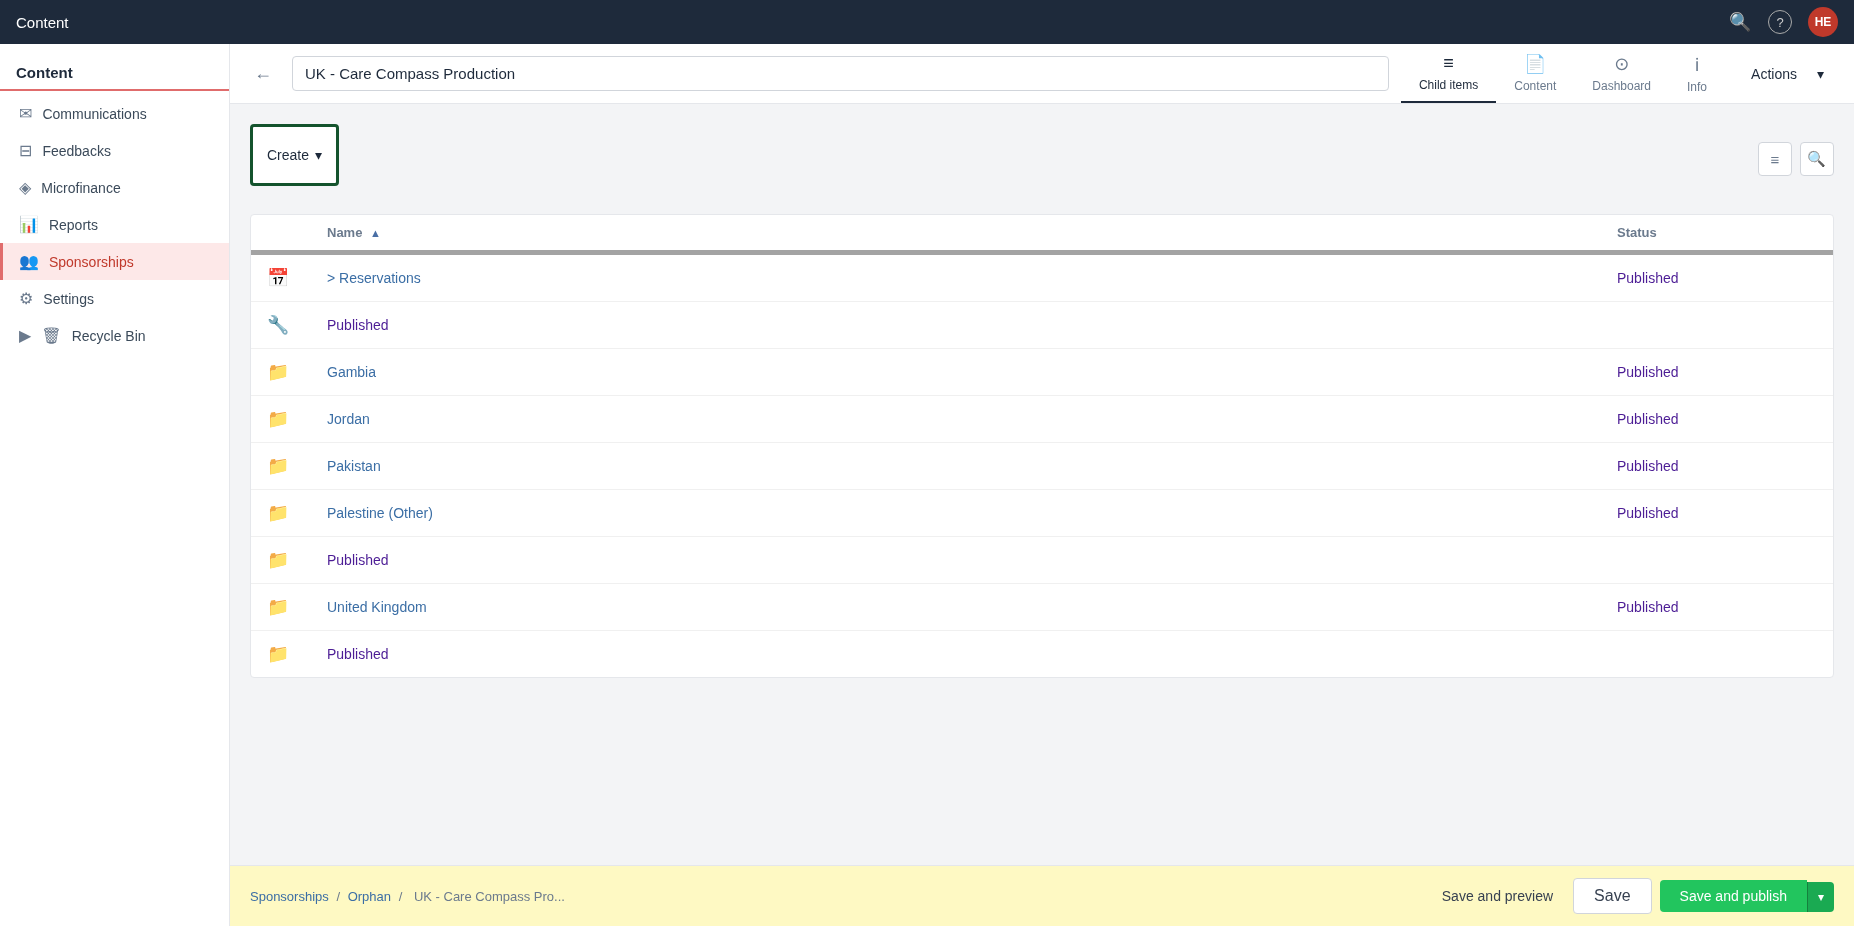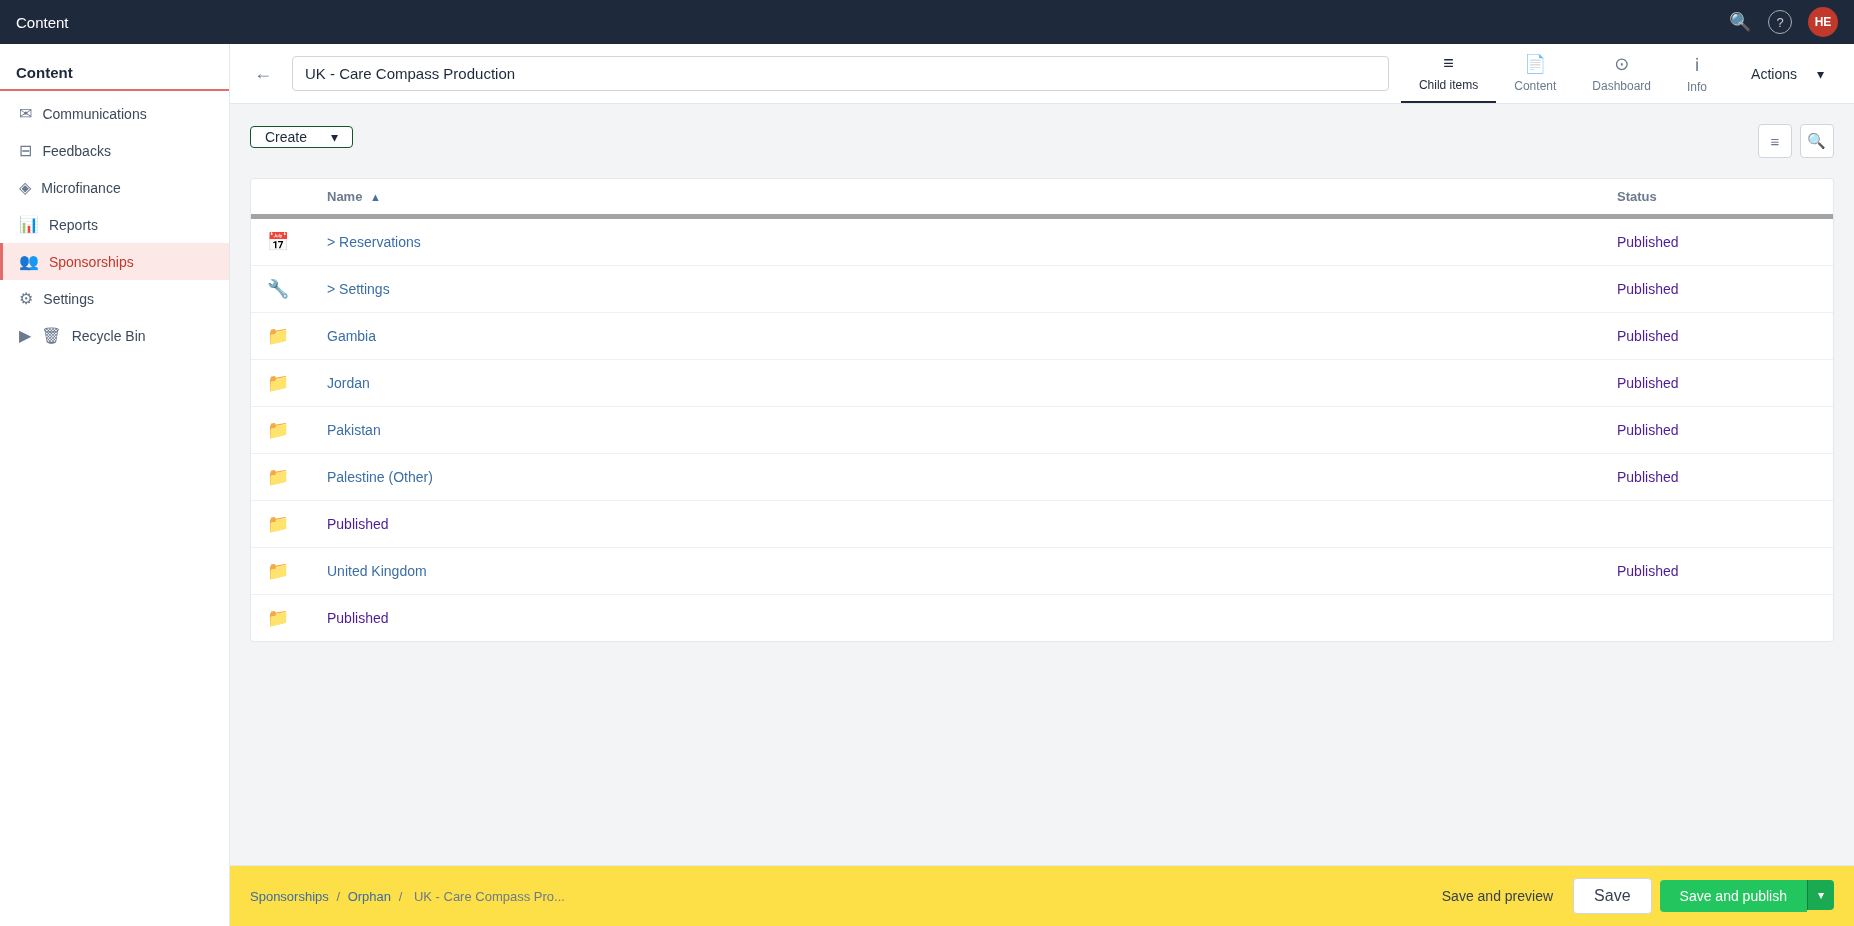--- a/index.html
+++ b/index.html
@@ -165,28 +165,28 @@
     .main-content {
       flex: 1;
       overflow-y: auto;
       padding: 20px;
       background: #f3f4f6;
     }
 
     
     .create-btn {
       background: #fff;
-      border: 1px solid #14532d;
+      border: 3px solid #14532d;
       border-radius: 4px;
-      padding: 2px 14px;
+      padding: 20px 14px;
       font-size: 14px;
       cursor: pointer;
       display: inline-flex;
       align-items: center;
-      gap: 24px;
+      gap: 6px;
       color: #1e2a3b;
       margin-bottom: 16px;
     }
 
     
     .content-table {
       background: #fff;
       border-radius: 4px;
       border: 1px solid #e5e7eb;
       width: 100%;
@@ -235,21 +235,21 @@
       text-decoration: none;
       font-size: 14px;
     }
     .row-status {
       color: #4c1d95;
       font-size: 14px;
     }
 
     
     .footer {
-      background: #fde047;
+      background: #fef9c3;
       border-top: 1px solid #e5e7eb;
       padding: 12px 20px;
       display: flex;
       align-items: center;
       justify-content: space-between;
       flex-shrink: 0;
     }
     .breadcrumb {
       font-size: 13px;
       color: #6b7a8d;
@@ -276,21 +276,21 @@
       background: #fff;
       border: 1px solid #d1d5db;
       border-radius: 4px;
       padding: 8px 20px;
       font-size: 16px;
       cursor: pointer;
       color: #374151;
     }
     .btn-group {
       display: flex;
-      align-items: flex-start;
+      align-items: flex-end;
     }
     .btn-save-publish-main {
       background: #22c55e;
       border: none;
       border-radius: 4px 0 0 4px;
       padding: 8px 20px;
       font-size: 14px;
       cursor: pointer;
       color: #fff;
       font-weight: 500;
@@ -416,23 +416,20 @@
         <div id="table-body">
             <div class="table-row">
     <div class="row-icon">📅</div>
     <div class="row-name">
       <a href="#">&gt; Reservations</a>
     </div>
     <div class="row-status">Published</div>
   </div>
             <div class="table-row">
     <div class="row-icon">🔧</div>
-    <div class="row-name">
-      <a href="#">&gt; Settings</a>
-    </div>
     <div class="row-status">Published</div>
   </div>
             <div class="table-row">
     <div class="row-icon">📁</div>
     <div class="row-name">
       <a href="#">Gambia</a>
     </div>
     <div class="row-status">Published</div>
   </div>
             <div class="table-row">

